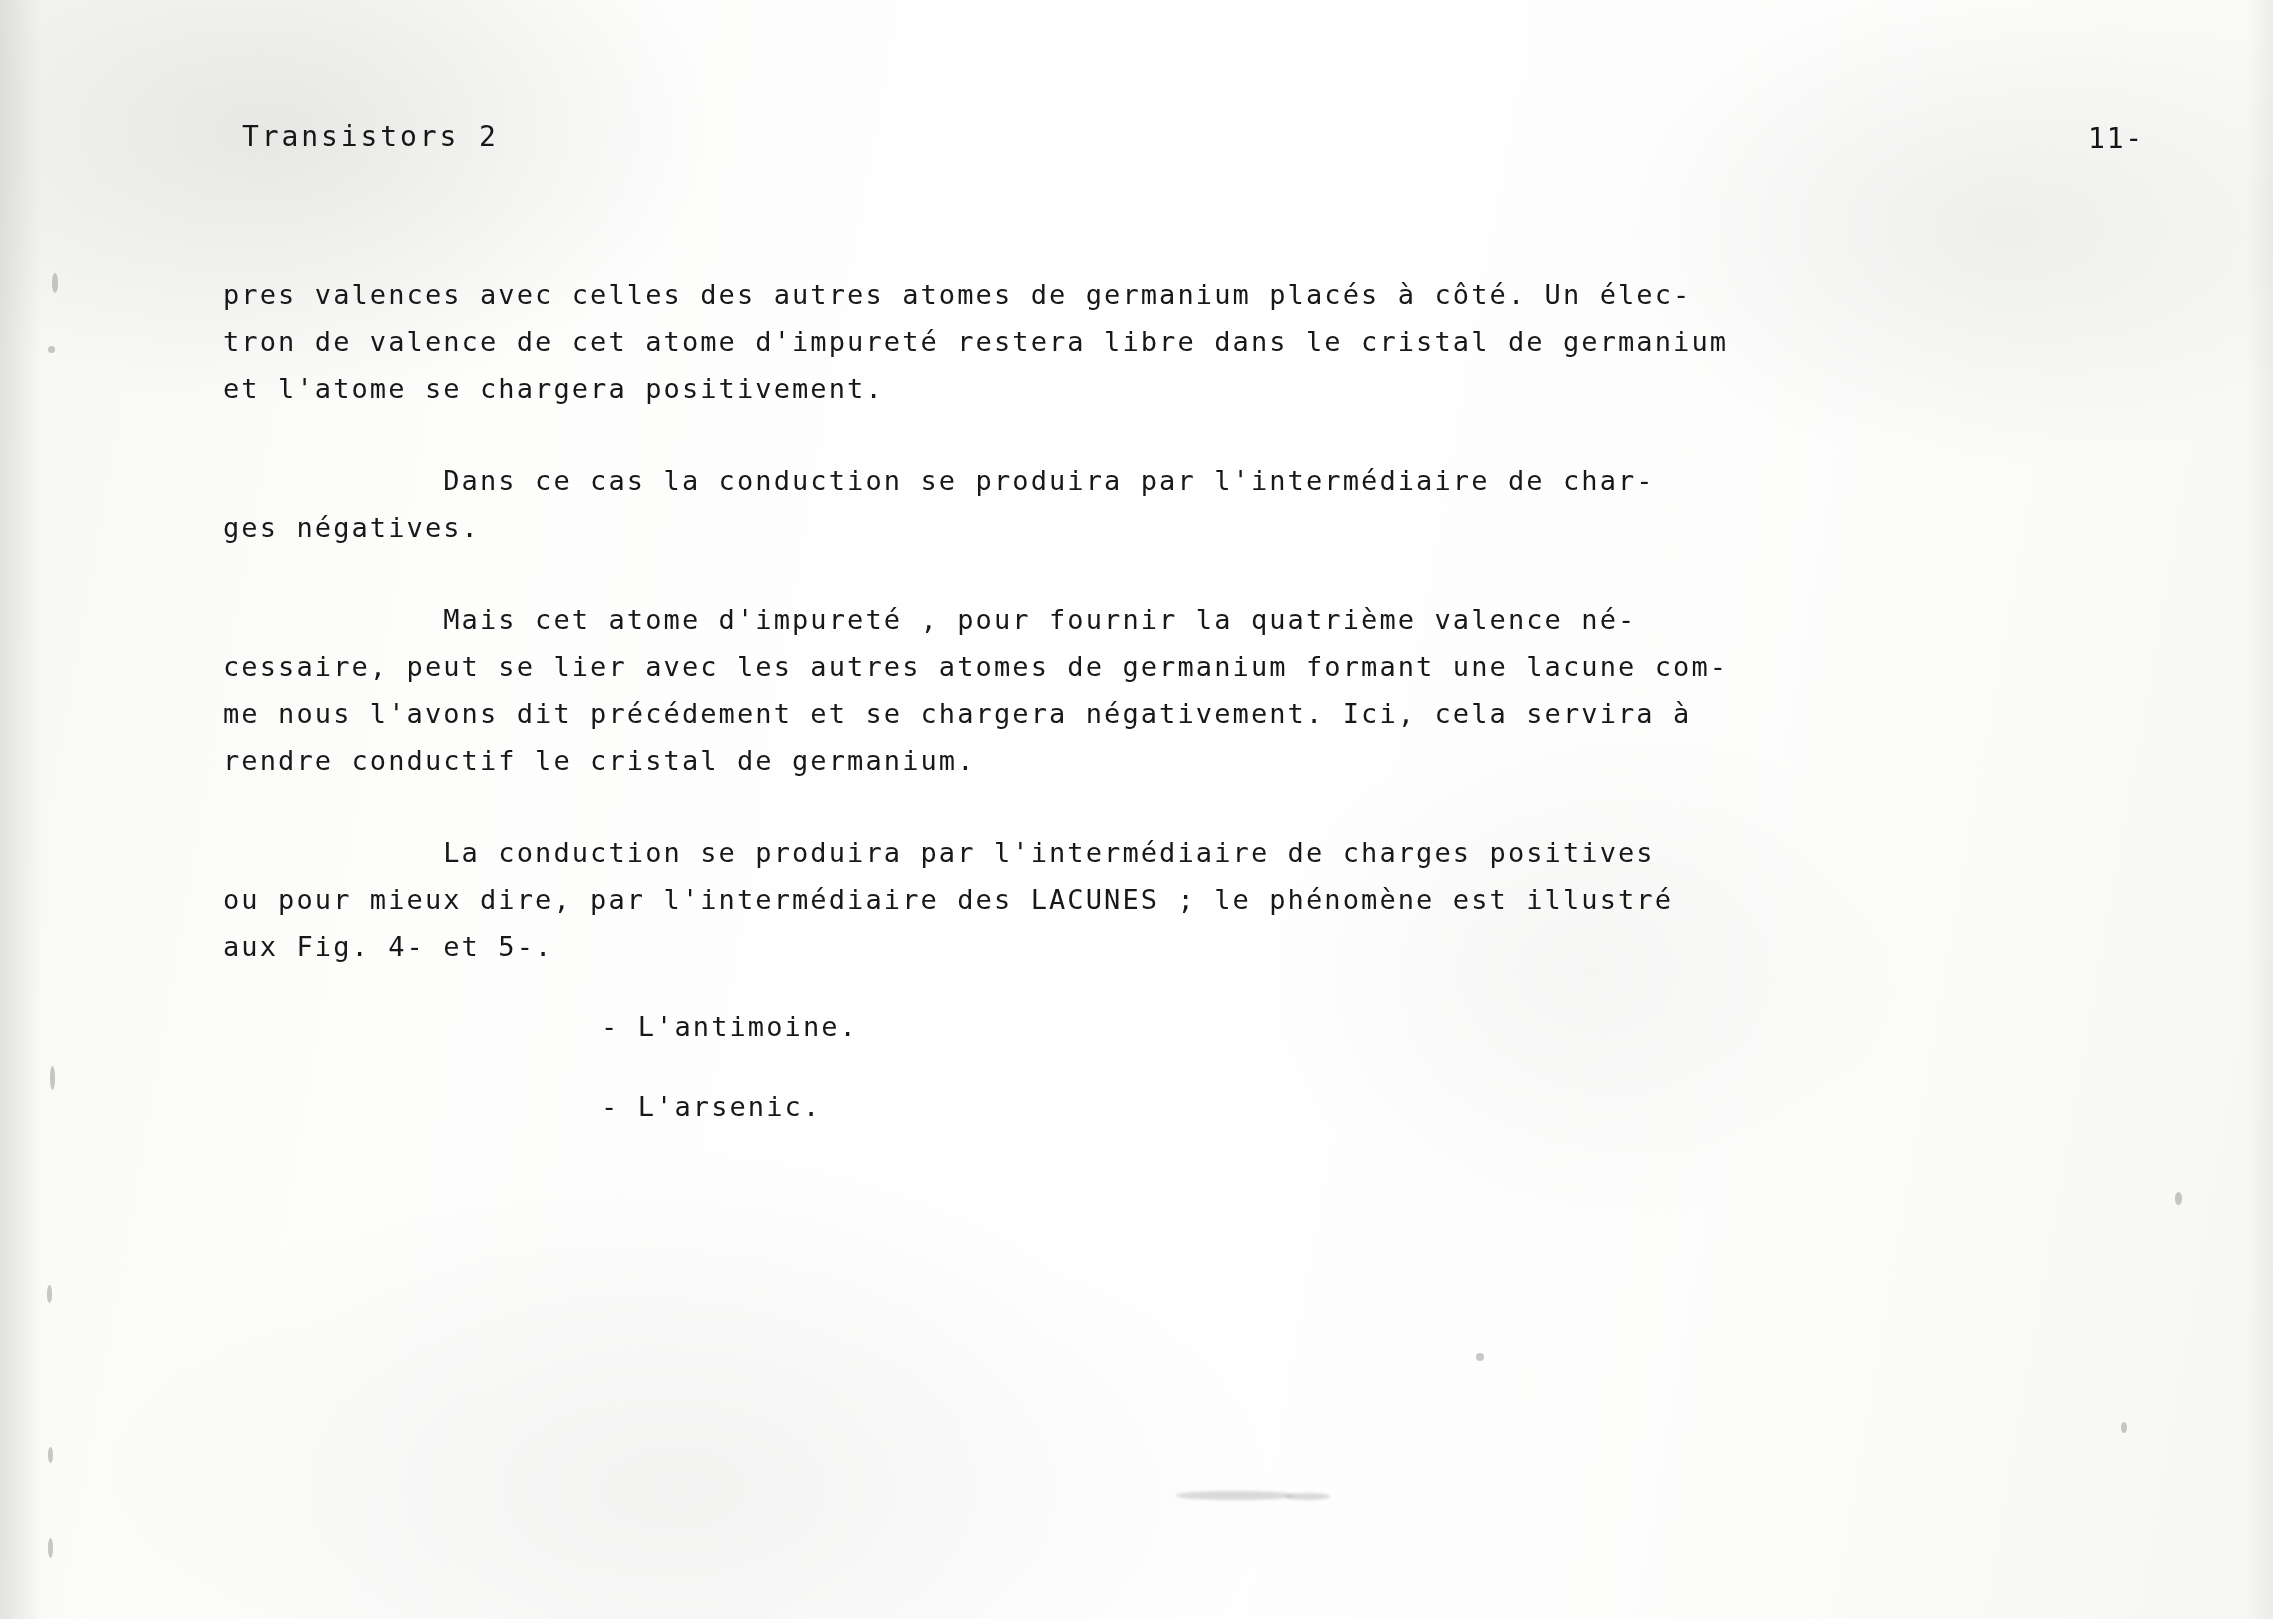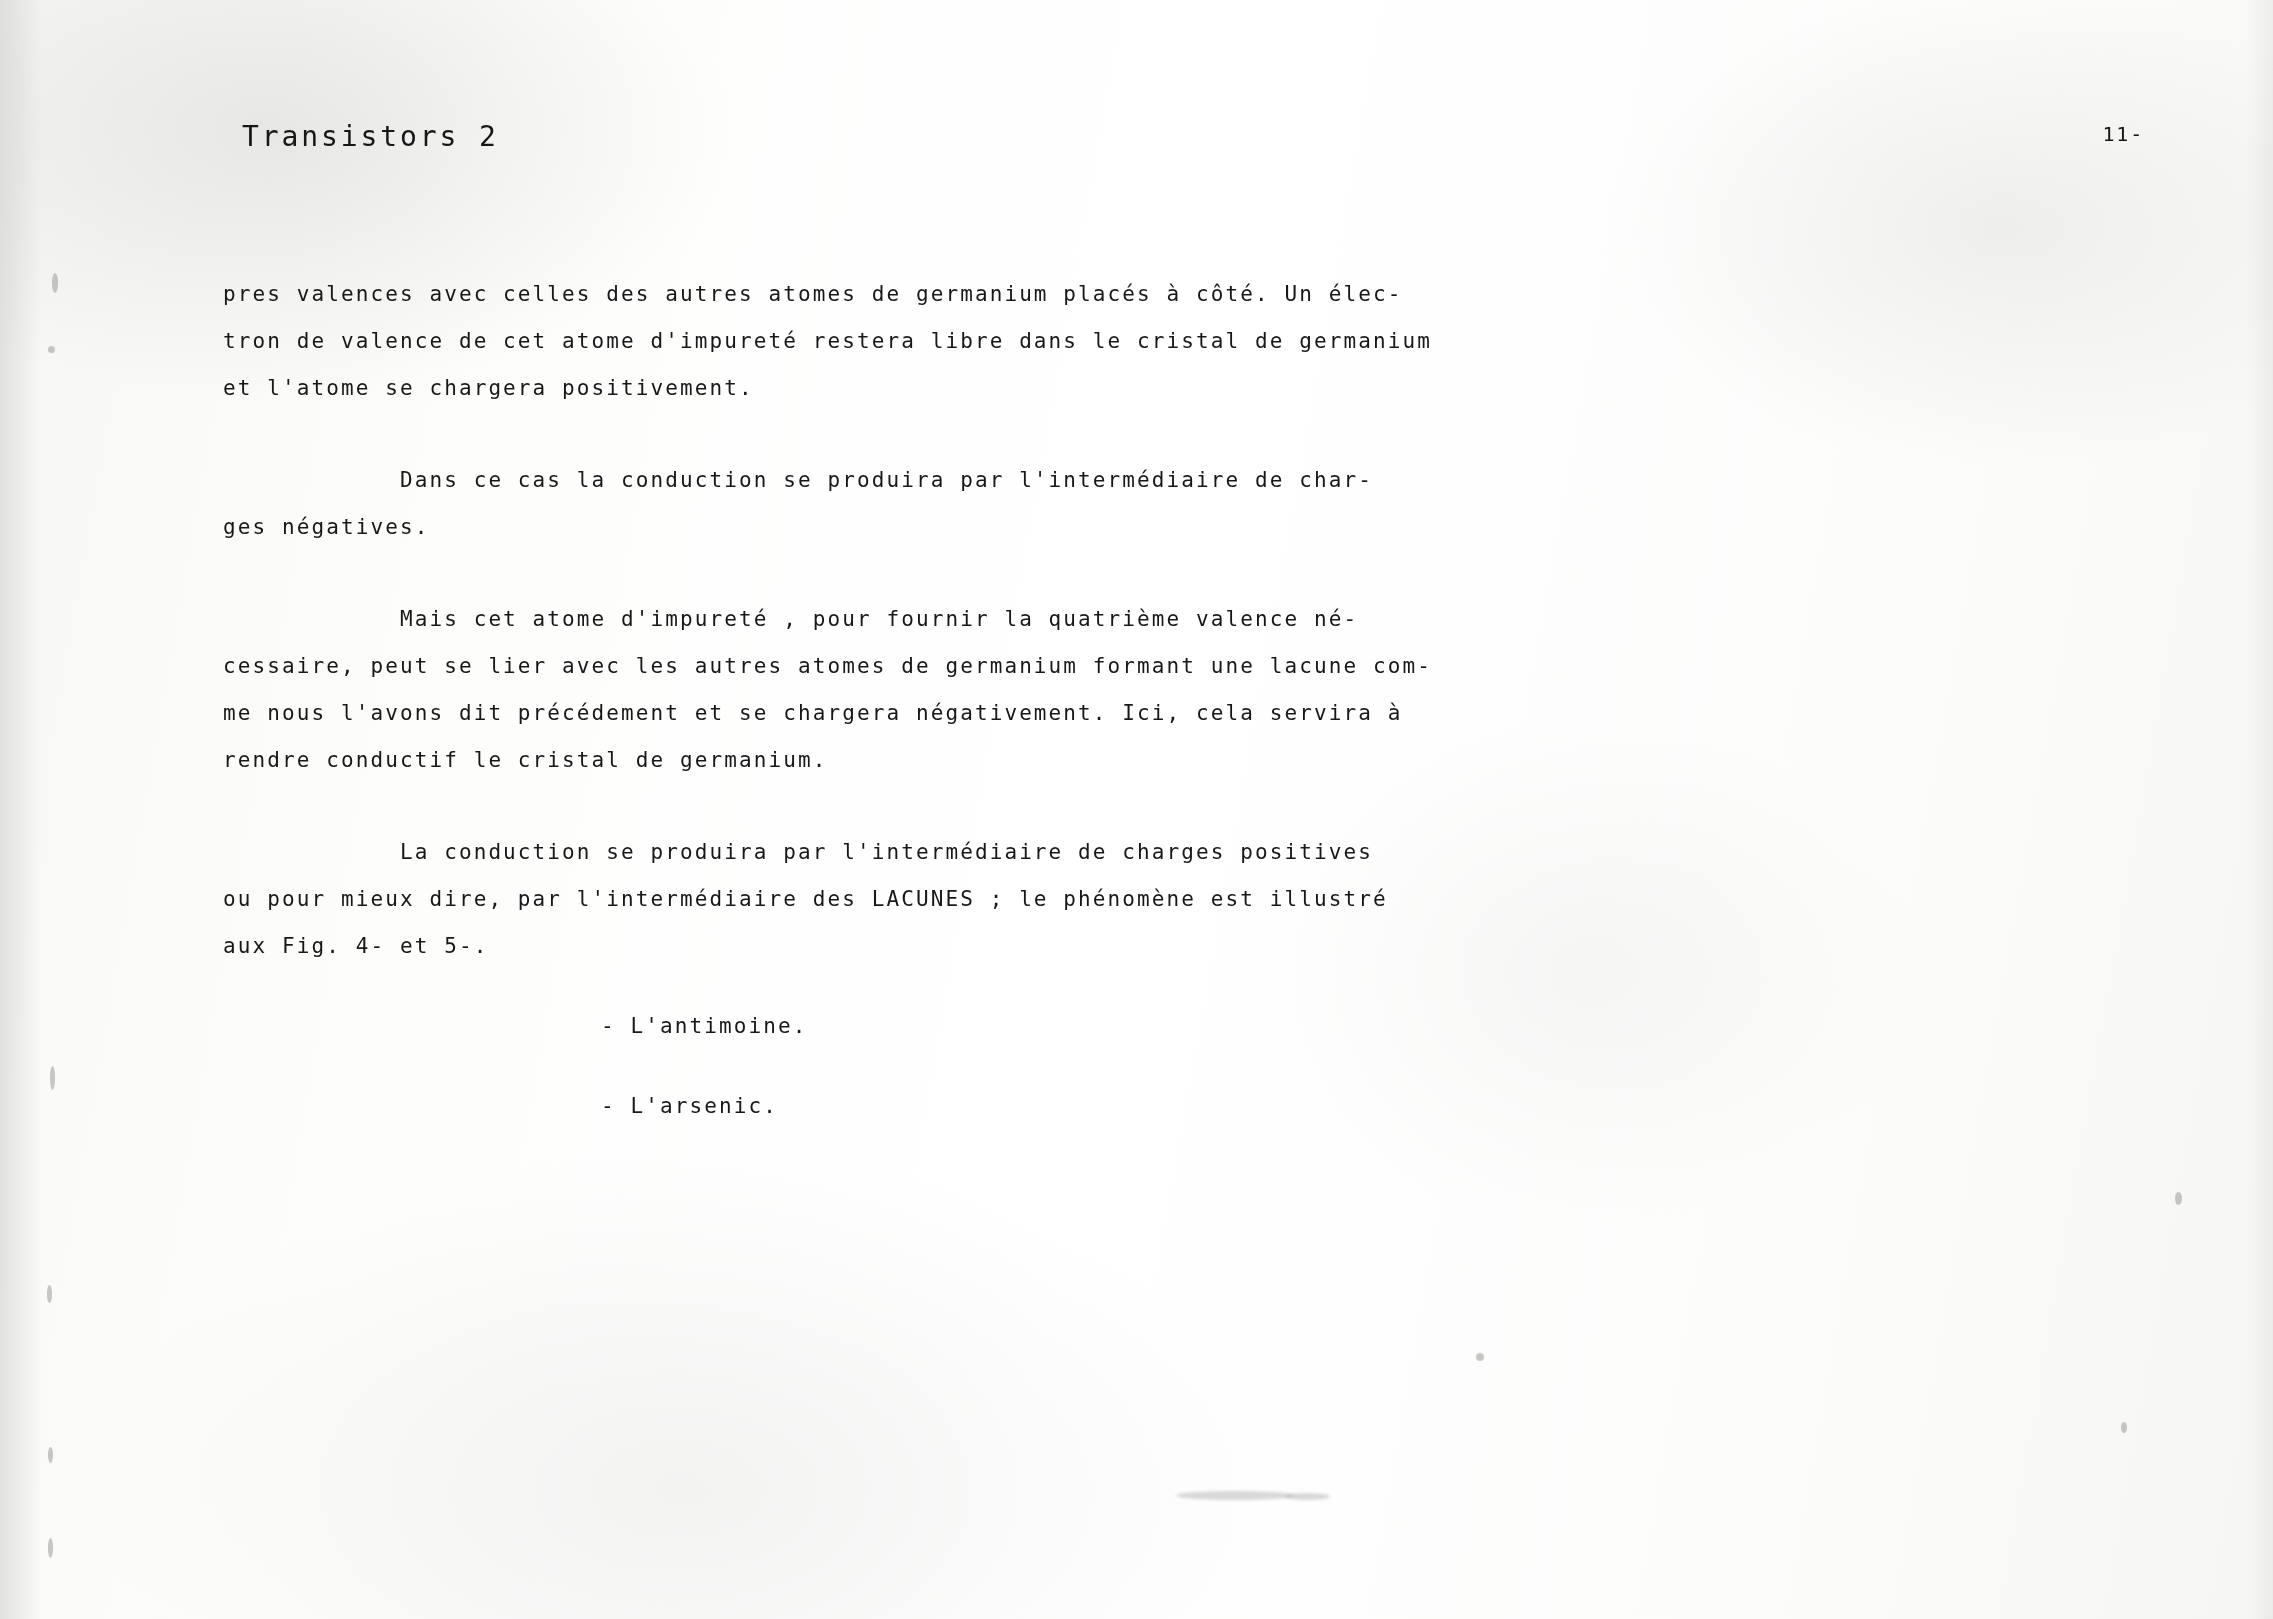--- a/index.html
+++ b/index.html
@@ -60,32 +60,32 @@
     top: 0;
     font-size: 28px;
     letter-spacing: 2.9px;
     color: #171717;
     white-space: nowrap;
   }
   .header .page-number {
     position: absolute;
     right: 129px;
     top: 1.8px;
-    font-size: 20px;
+    font-size: 28px;
     letter-spacing: 1.8px;
     color: #151515;
     white-space: nowrap;
   }
 
   .body-text {
     position: absolute;
     left: 223px;
     top: 271px;
     width: 1981px;
-    font-size: 21px;
+    font-size: 27px;
     line-height: 47px;
     letter-spacing: 2.1px;
     color: #181818;
   }
 
   .para {
     margin: 0 0 45px 0;
     white-space: pre-wrap;
   }
   .para.gap-lg { margin-bottom: 33px; }

